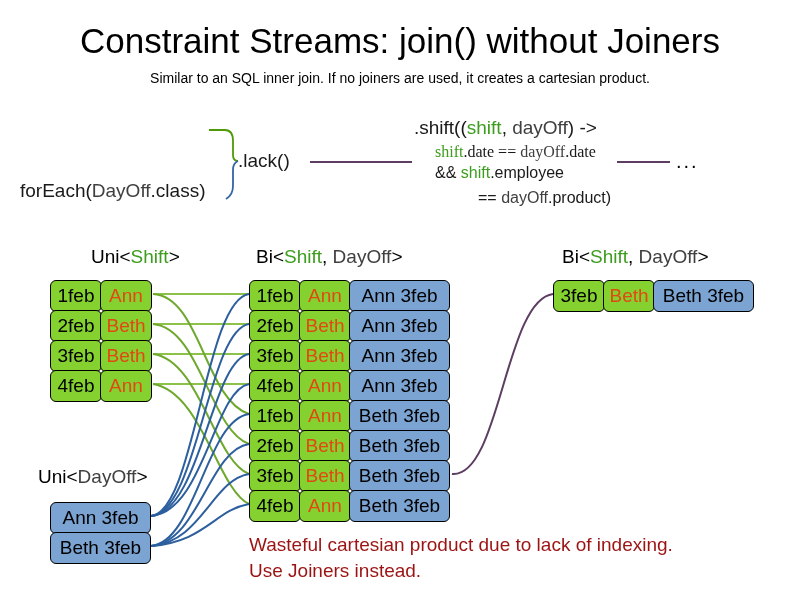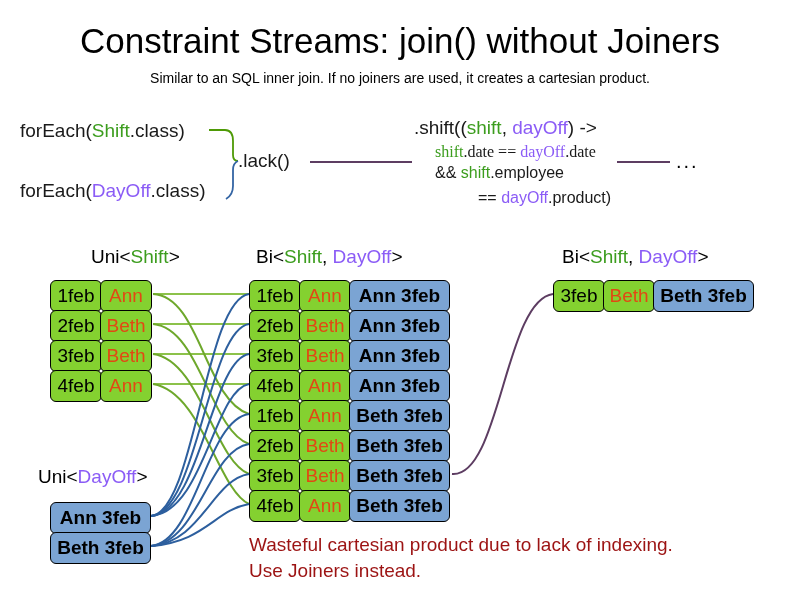--- a/index.html
+++ b/index.html
@@ -41,21 +41,21 @@
     color: #000;
   }
   .code {
     position: absolute;
     font-size: 19px;
     color: #1a1a1a;
     white-space: nowrap;
   }
   .code.small { font-size: 16px; }
   .g { color: #3c9d1e; }
-  .b { color: #8b5cf6; }
+  .b { color: #404040; }
   .dots {
     position: absolute;
     font-size: 20px;
     color: #000;
     letter-spacing: 2px;
   }
   .streamlabel {
     position: absolute;
     font-size: 19px;
     color: #000;
@@ -72,21 +72,21 @@
     border: 1.6px solid #000;
     border-radius: 6px;
     display: flex;
     align-items: center;
     justify-content: center;
     font-size: 19px;
     line-height: 1;
     padding-bottom: 1px;
   }
   .cell.green { background: #84d130; }
-  .cell.blue  { background: #7ba4d3; font-weight: bold; }
+  .cell.blue  { background: #7ba4d3; }
   .cell.date  { color: #000; }
   .cell.name  { color: #e24814; }
   .cell.doff  { color: #000; }
   .warn {
     position: absolute;
     font-size: 19px;
     line-height: 26px;
     color: #9c1313;
     white-space: nowrap;
   }
@@ -125,21 +125,20 @@
     <path d="M151,546 C199,542 209,450 249,444" fill="none" stroke="#2d5f9e" stroke-width="2"></path>
     <path d="M151,546 C202,542 212,480 249,474" fill="none" stroke="#2d5f9e" stroke-width="2"></path>
     <path d="M151,546 C205,542 215,510 249,504" fill="none" stroke="#2d5f9e" stroke-width="2"></path>
 
     <path d="M452,474 C500,478 505,300 553,294" fill="none" stroke="#5d3d62" stroke-width="2"></path>
   </svg>
 
   <div class="title">Constraint Streams: join() without Joiners</div>
   <div class="subtitle">Similar to an SQL inner join. If no joiners are used, it creates a cartesian product.</div>
 
-  <div class="code" style="left:20px; top:120px;"><span>forEach(</span><span class="g">Shift</span><span>.class)</span></div>
 
   <div class="code" style="left:20px; top:180px;"><span>forEach(</span><span class="b">DayOff</span><span>.class)</span></div>
 
   <div class="code" style="left:238px; top:150px;">.lack()</div>
 
   <div class="code" style="left:414px; top:117px;"><span>.shift((</span><span class="g small">shift</span><span class="small">, </span><span class="b small">dayOff</span><span class="small">) -&gt;</span></div>
 
   <div class="code small" style="left:435px; top:143px;font-family:Liberation Serif, serif;"><span class="g">shift</span><span>.date == </span><span class="b">dayOff</span><span>.date</span></div>
 
   <div class="code small" style="left:435px; top:164px;"><span>&amp;&amp; </span><span class="g">shift</span><span>.employee</span></div>

